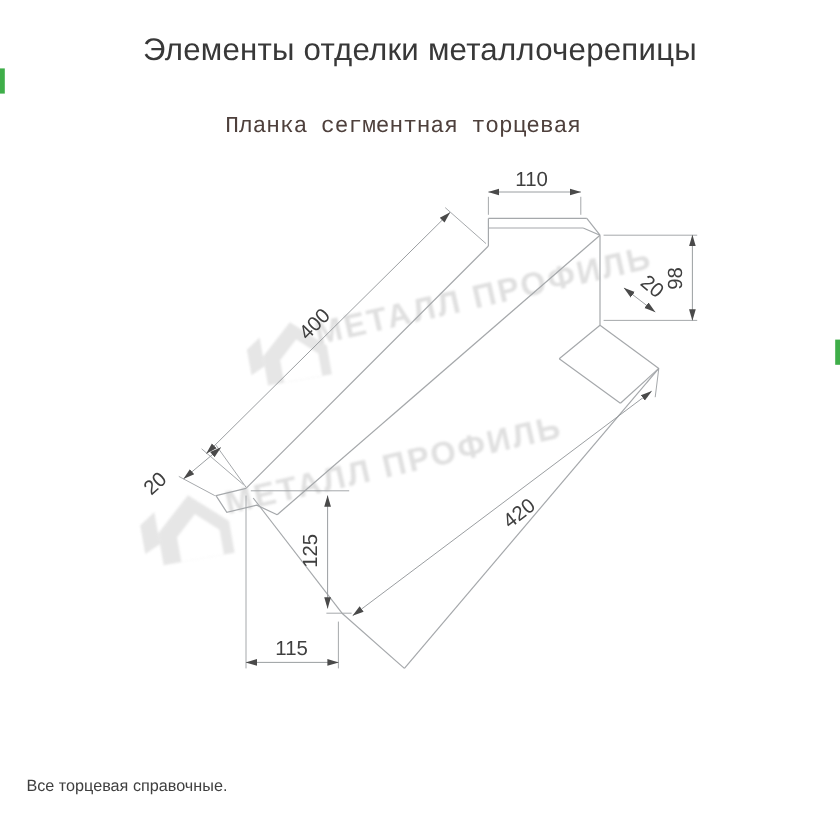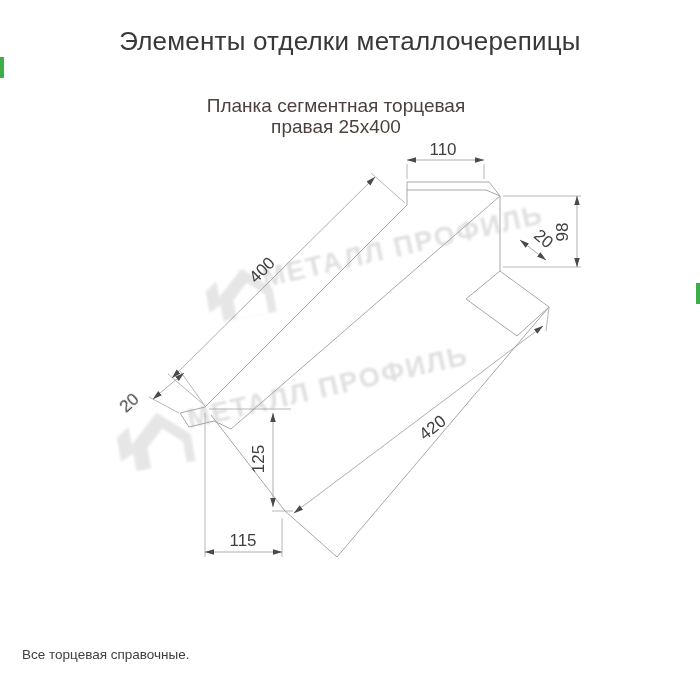--- a/index.html
+++ b/index.html
@@ -6,21 +6,21 @@
   body{
     width:700px;height:700px;position:relative;background:#ffffff;
     font-family:"Liberation Sans", sans-serif;overflow:hidden;
   }
   .page-title{
     position:absolute;top:26px;left:0;width:700px;text-align:center;
     font-size:26px;color:#383838;letter-spacing:0.2px;
   }
   .product-name{
     position:absolute;top:95px;left:0;width:672px;text-align:center;
-    font-size:19px;line-height:21px;color:#4e403c;
+    font-size:19px;line-height:21px;color:#4e403c;font-family:Liberation Mono, monospace;
   }
   .footnotes{
     position:absolute;left:22px;top:646px;
     font-size:13.5px;line-height:17.5px;color:#3f3f3f;
   }
   .edge-accent{
     position:absolute;width:4px;height:21px;background:#3fae49;
   }
   .edge-accent.left{left:0;top:57px;}
   .edge-accent.right{right:0;top:283px;}
@@ -35,21 +35,20 @@
   .wmshape{fill:#d2d2d2;}
   .wmshape-inner{fill:#ffffff;}
 </style>
 </head>
 <body>
 
 <div class="page-title">Элементы отделки металлочерепицы</div>
 
 <div class="product-name">
   <div>Планка сегментная торцевая</div>
-  <div>правая 25х400</div>
 </div>
 
 <svg class="drawing" width="700" height="700" viewBox="0 0 700 700">
   <defs>
     <marker id="arr" viewBox="0 0 10 8" refX="9.2" refY="4" markerWidth="10" markerHeight="8" markerUnits="userSpaceOnUse" orient="auto-start-reverse">
       <path d="M0,1.2 L9.5,4 L0,6.8 Z" fill="#4a4a4a"></path>
     </marker>
   </defs>
 
   <g class="wm">

